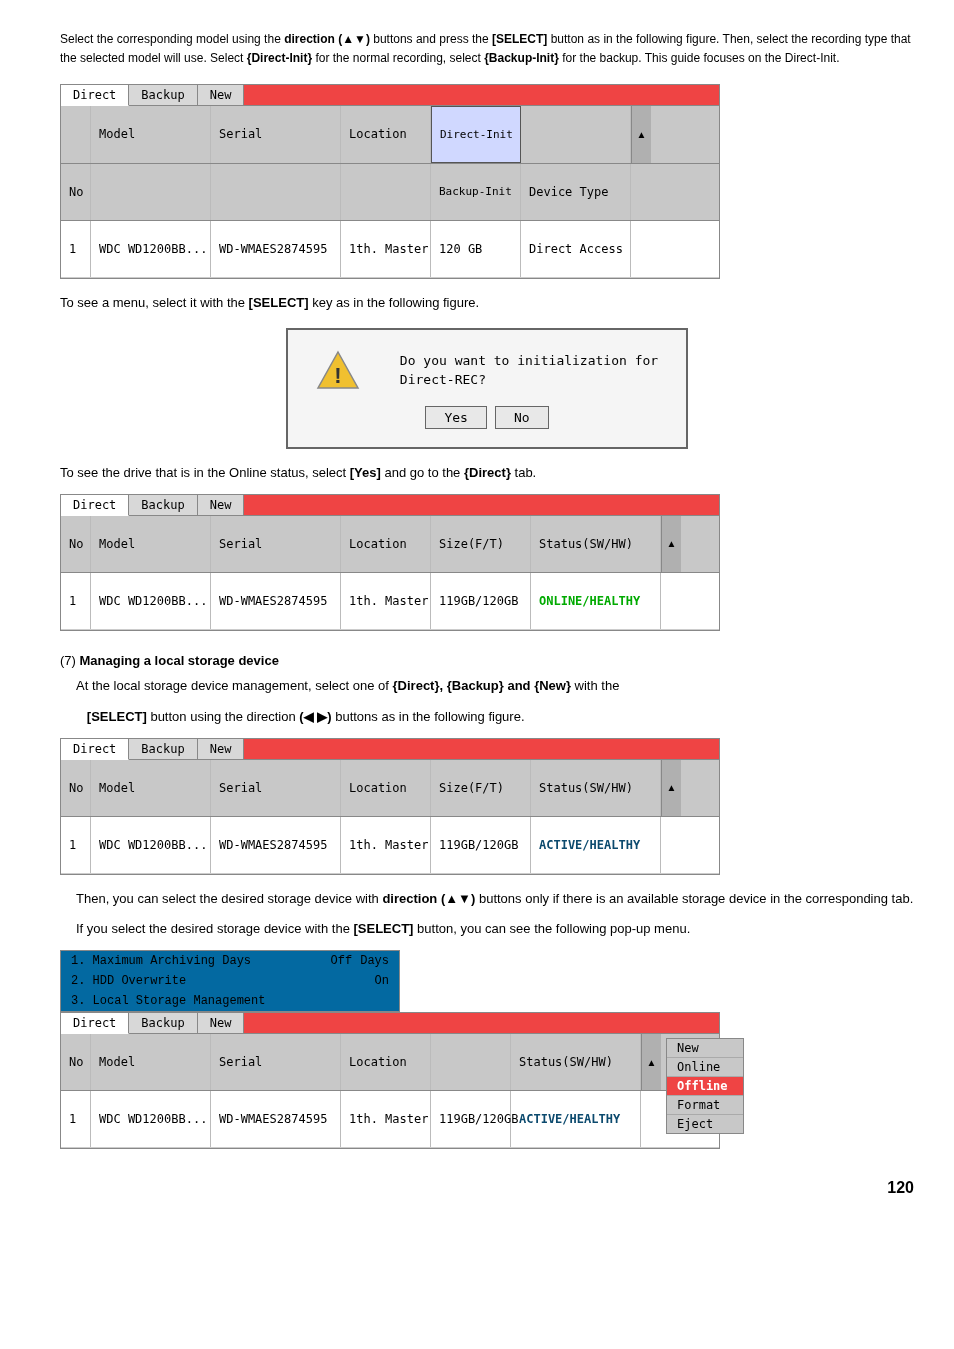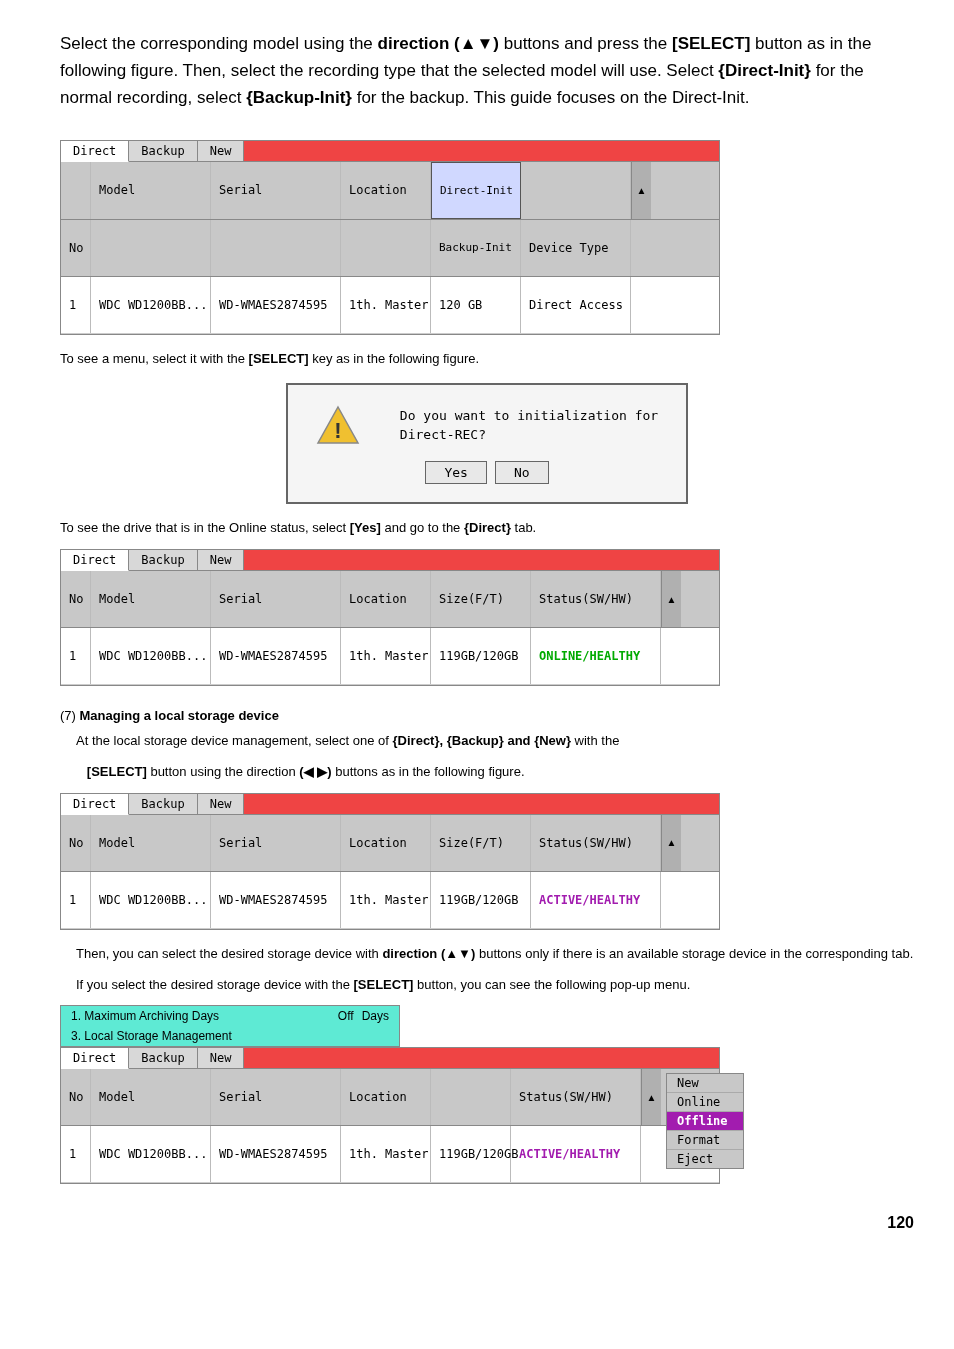--- a/index.html
+++ b/index.html
@@ -5,23 +5,23 @@
     * { box-sizing: border-box; margin: 0; padding: 0; }
     body {
       font-family: Arial, sans-serif;
       font-size: 13px;
       background: #fff;
       color: #000;
       padding: 30px 40px 40px 60px;
       max-width: 954px;
     }
     .intro-text {
-      margin-bottom: 28px;
+      margin-bottom: 16px;
       line-height: 1.6;
-      font-size: 17px;
+      font-size: 12px;
     }
     .intro-text b { font-weight: bold; }
 
     
     .table-wrapper {
       border: 1px solid #888;
       display: inline-block;
       margin-bottom: 14px;
       min-width: 600px;
       width: 660px;
@@ -67,21 +67,21 @@
     }
     .col:last-child { border-right: none; }
     .col-no { width: 30px; }
     .col-model { width: 120px; }
     .col-serial { width: 130px; }
     .col-loc { width: 90px; }
     .col-size { width: 100px; }
     .col-status { width: 130px; }
     .col-loc-first { width: 90px; }
     .online-healthy { color: #00aa00; font-weight: bold; }
-    .active-healthy { color: #a21caf; font-weight: bold; }
+    .active-healthy { color: #0c4a6e; font-weight: bold; }
 
     
     .dialog-wrapper {
       display: flex;
       justify-content: center;
       margin: 14px 0;
     }
     .dialog-box {
       border: 2px solid #666;
       background: #f5f5f5;
@@ -122,23 +122,23 @@
     }
 
     
     .section-heading {
       font-weight: bold;
       margin: 8px 0 8px 0;
       font-size: 13px;
     }
     .section-heading span { font-weight: normal; }
     .menu-list {
-      background: #5eead4;
+      background: #0369a1;
       border: 1px solid #888;
-      font-family: Liberation Sans, sans-serif;
+      font-family: Liberation Mono, monospace;
       font-size: 12px;
       width: 340px;
       margin-bottom: 0;
     }
     .menu-item {
       padding: 3px 10px;
       display: flex;
       justify-content: space-between;
     }
 
@@ -309,20 +309,24 @@
   <span>If you select the desired storage device with the </span><b>[SELECT]</b><span> button, you can see the following pop-up menu.</span>
 </p>
 
 
 <div style="position:relative; width:680px;">
 
   <div class="menu-list">
     <div class="menu-item">
       <span><span>1.</span> <span>Maximum Archiving Days</span></span>
       <span><span style="margin-right:8px;">Off</span><span>Days</span></span>
+    </div>
+    <div class="menu-item">
+      <span><span>2.</span> <span>HDD Overwrite</span></span>
+      <span>On</span>
     </div>
     <div class="menu-item">
       <span><span>3.</span> <span>Local Storage Management</span></span>
     </div>
   </div>
 
   <div style="position:relative;">
     <div class="table-wrapper" style="margin-bottom:0; position:relative;">
       <div class="tab-row">
         <div class="tab active">Direct</div>
@@ -347,21 +351,21 @@
         <div class="col" style="width:80px;font-family:monospace;font-size:12px;">119GB/120GB</div>
         <div class="col col-status active-healthy" style="font-family:monospace;font-size:12px;">ACTIVE/HEALTHY</div>
         <div style="width:20px;"></div>
       </div>
     </div>
 
     
     <div style="position:absolute; right:-4px; top:26px; background:#c8c8c8; border:1px solid #888; font-family:monospace; font-size:12px; z-index:10; min-width:78px;">
       <div style="padding:2px 10px; border-bottom:1px solid #aaa;">New</div>
       <div style="padding:2px 10px; border-bottom:1px solid #aaa;">Online</div>
-      <div style="padding:2px 10px; border-bottom:1px solid #aaa; background:#a21caf; color:#fff; font-weight:bold;">Offline</div>
+      <div style="padding:2px 10px; border-bottom:1px solid #aaa; background:#ef4444; color:#fff; font-weight:bold;">Offline</div>
       <div style="padding:2px 10px; border-bottom:1px solid #aaa;">Format</div>
       <div style="padding:2px 10px;">Eject</div>
     </div>
   </div>
 </div>
 
 
 <div class="page-number">120</div>
 
 

